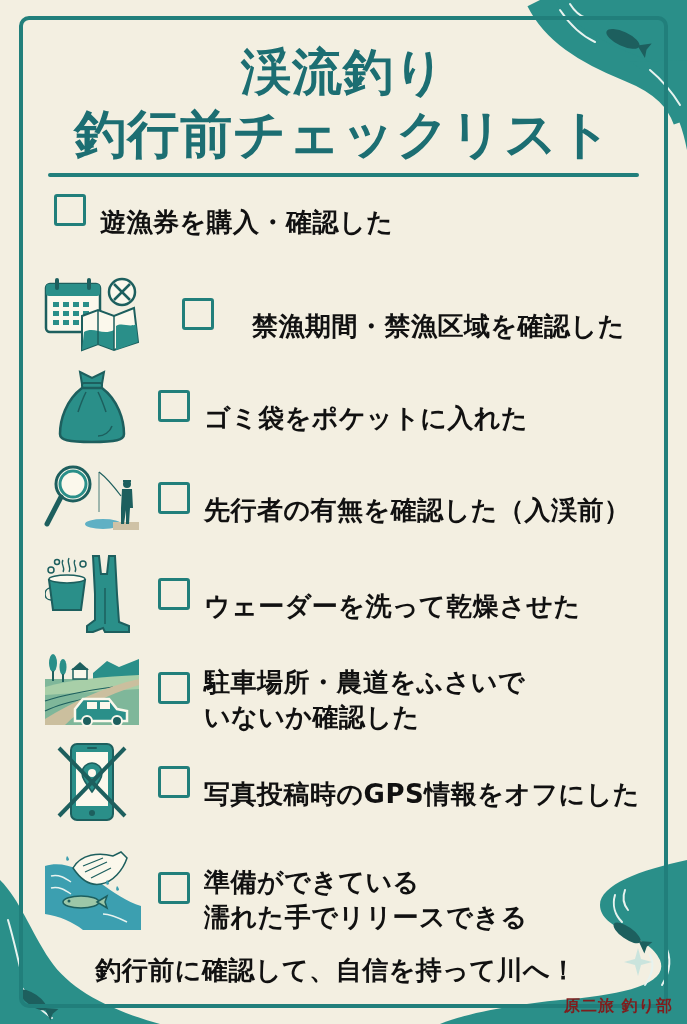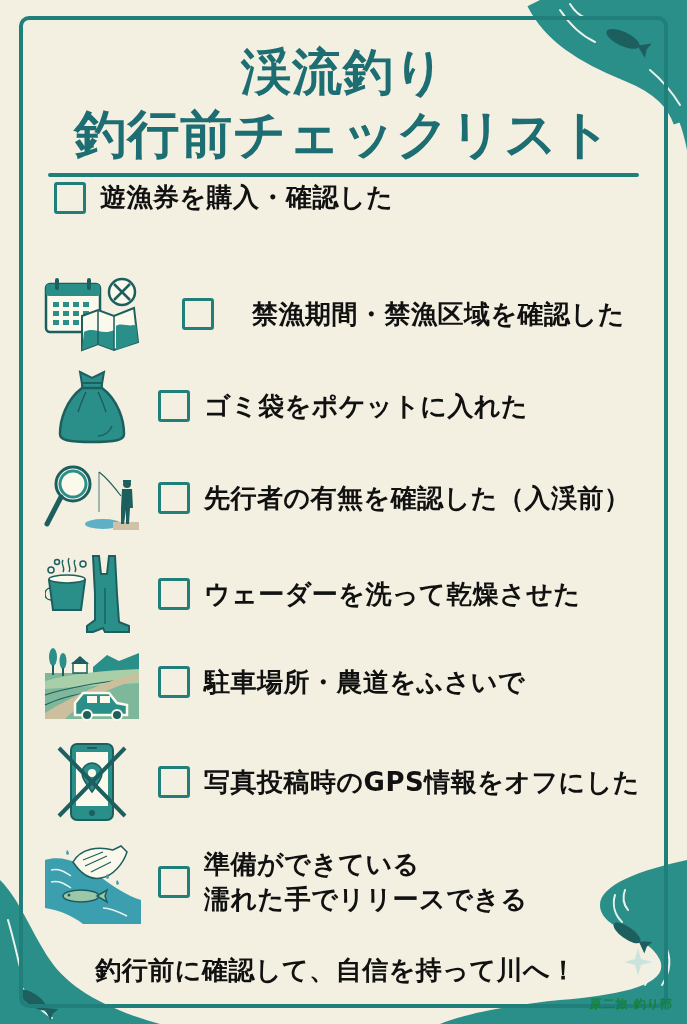--- a/index.html
+++ b/index.html
@@ -59,37 +59,38 @@
     flex-shrink: 0;
     background: transparent;
   }
   .label {
     color: #111;
     font-weight: bold;
     font-size: 26px;
     line-height: 35px;
     letter-spacing: 0.5px;
     white-space: nowrap;
+    margin-top: 25px;
   }
   .footer {
     position: absolute;
     left: 0; width: 672px;
     top: 953px;
     text-align: center;
     font-weight: bold;
     font-size: 26px;
     color: #111;
     letter-spacing: 0.5px;
   }
   .brand {
     position: absolute;
     right: 14px; top: 996px;
-    color: #15803d;
+    color: #7f1d1d;
     font-weight: bold;
-    font-size: 12px;
+    font-size: 16px;
     letter-spacing: 1px;
   }
 </style>
 </head>
 <body>
 
 <svg class="deco" viewBox="0 0 687 1024">
 
   <path d="M540 0 C 560 40, 590 55, 640 72 C 670 85, 687 110, 687 140 L 687 0 Z" fill="#2a8f89"></path>
   <path d="M540 0 C 555 30, 585 50, 630 68 C 665 82, 680 100, 687 120" fill="none" stroke="#2a8f89" stroke-width="28"></path>
@@ -241,20 +242,21 @@
       <path d="M32 60 L40 50 L66 50 L74 60 L84 62 L84 72 L32 72 Z" fill="#2a8f89" stroke="#fbf8ec" stroke-width="2.5"></path>
       <rect x="44" y="53" width="10" height="7" fill="#fbf8ec"></rect>
       <rect x="57" y="53" width="10" height="7" fill="#fbf8ec"></rect>
       <circle cx="44" cy="72" r="5" fill="#1d5f5e" stroke="#fbf8ec" stroke-width="2"></circle>
       <circle cx="74" cy="72" r="5" fill="#1d5f5e" stroke="#fbf8ec" stroke-width="2"></circle>
     </svg>
   </div>
   <div class="checkbox"></div>
   <div class="label">
     <div>駐車場所・農道をふさいで</div>
+    <div>いないか確認した</div>
   </div>
 </div>
 
 <div class="item" style="top:740px;">
   <div class="icon-box">
     <svg width="70" height="80" viewBox="0 0 70 80">
       <rect x="14" y="2" width="42" height="76" rx="6" fill="#2a8f89" stroke="#1d5f5e" stroke-width="2"></rect>
       <rect x="19" y="10" width="32" height="54" fill="#fbf8ec"></rect>
       <rect x="30" y="5" width="10" height="2" rx="1" fill="#1d5f5e"></rect>
       <circle cx="35" cy="71" r="3" fill="#1d5f5e"></circle>

